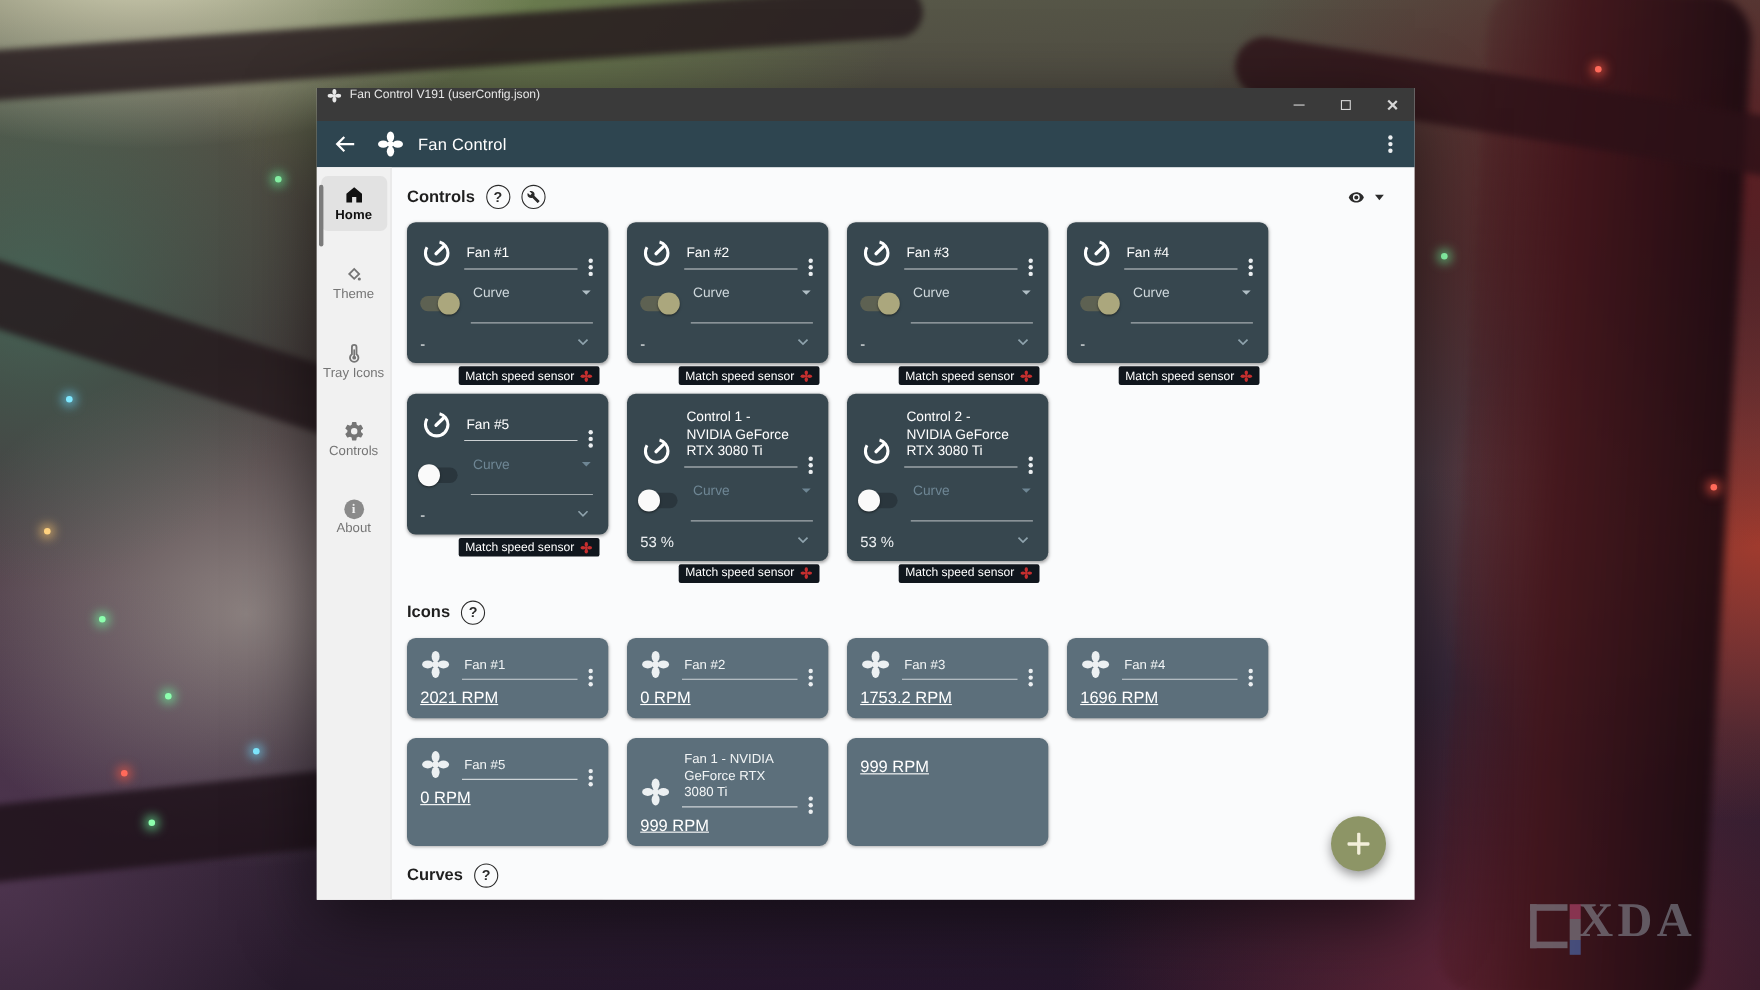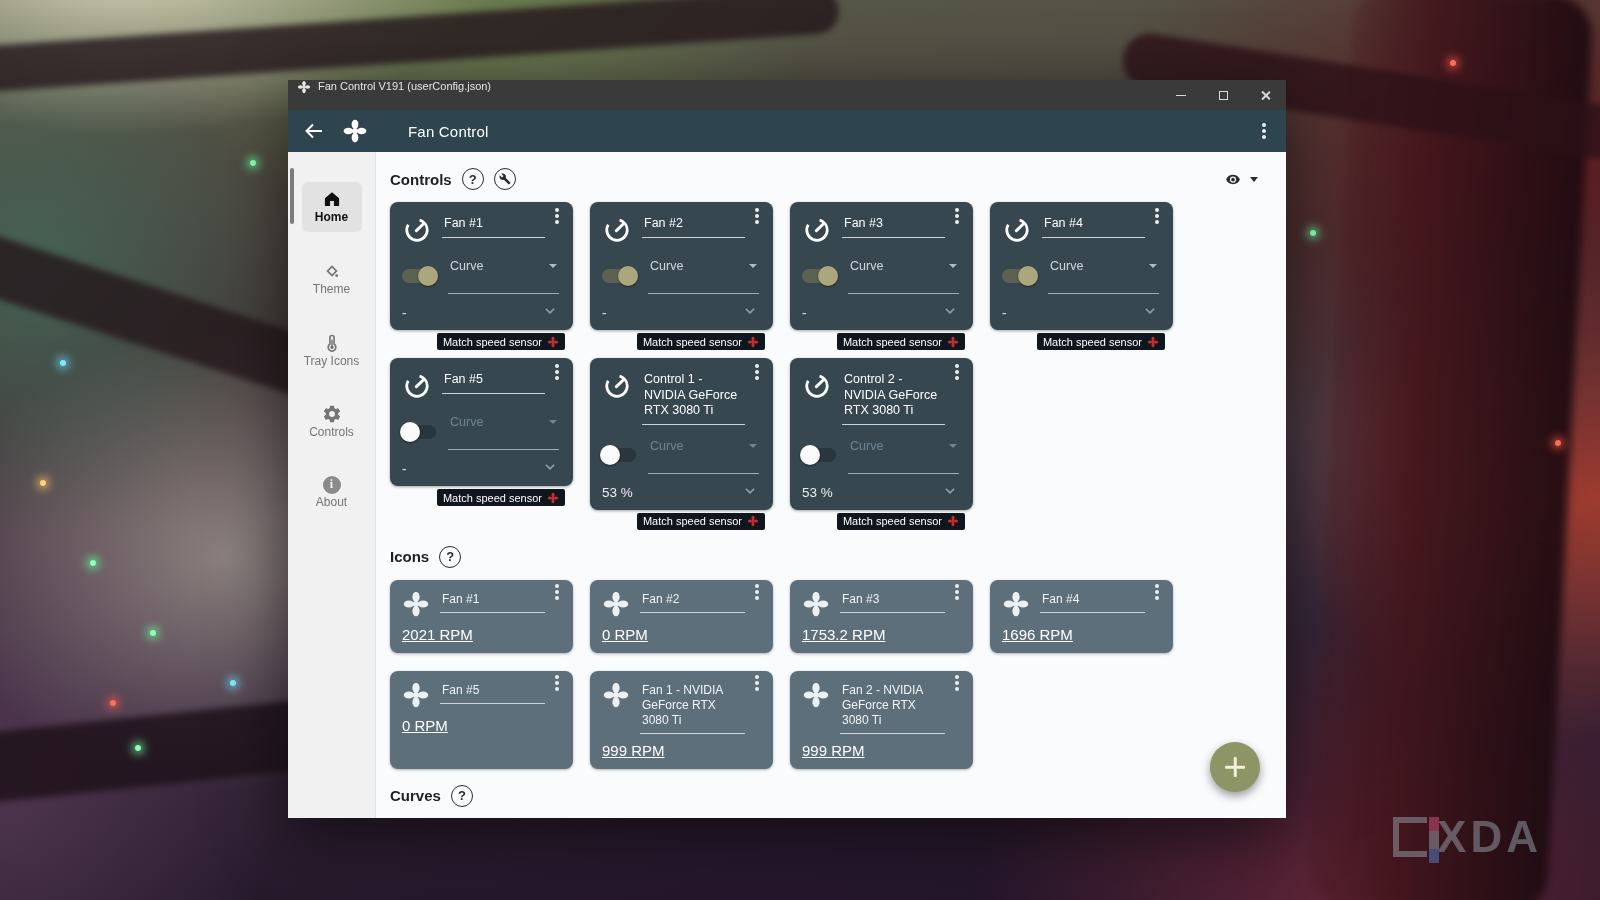--- a/index.html
+++ b/index.html
@@ -24,21 +24,21 @@
   .b2 { width:620px; height:60px; left:-120px;top:300px; transform:rotate(18deg); }
   .b3 { width:760px; height:70px; left:-80px; top:700px; transform:rotate(-6deg); background:rgba(30,18,26,.85); }
   .b4 { width:240px; height:920px; left:1330px; top:-10px; transform:rotate(3deg); background:linear-gradient(90deg,rgba(70,22,28,.25),rgba(64,20,26,.88) 35%,rgba(28,10,16,.92)); filter:blur(4px); }
   .b5 { width:520px; height:54px; left:1120px; top:70px; transform:rotate(9deg); background:rgba(44,16,22,.8); }
   .glow { position:absolute; width:6px; height:6px; border-radius:50%; }
   .g-green { background:#8dffae; box-shadow:0 0 10px 3px rgba(110,255,160,.8); }
   .g-red   { background:#ff6a5a; box-shadow:0 0 10px 3px rgba(255,90,70,.8); }
   .g-cyan  { background:#7fe8ff; box-shadow:0 0 10px 3px rgba(110,220,255,.8); }
   .g-amber { background:#ffd27f; box-shadow:0 0 10px 3px rgba(255,200,110,.8); }
 
-  .watermark { position:absolute; right:58px; bottom:38px; display:flex; align-items:center; gap:10px; opacity:.55; }
+  .watermark { position:absolute; right:58px; bottom:38px; display:flex; align-items:flex-end; gap:10px; opacity:.55;font-family:Liberation Serif, serif; }
   .wm-bracket { width:34px; height:40px; border:6px solid #8f96a0; border-right:none; position:relative; }
   .wm-bracket::after { content:""; position:absolute; right:-12px; top:-6px; width:10px; height:46px;
       background:linear-gradient(180deg,#c94f7c 0 30%, #8f96a0 30% 70%, #4f7cc9 70% 100%); }
   .wm-text { font-size:44px; font-weight:bold; color:#8f96a0; letter-spacing:4px; }
 
   
   .window { position:absolute; left:288px; top:80px; width:998px; height:738px;
     display:flex; flex-direction:column; box-shadow:0 18px 60px rgba(0,0,0,.55); background:#fafbfc; }
 
   .titlebar { height:30px; background:#3a3a3a; display:flex; padding-left:9px; flex:0 0 auto; }
@@ -48,29 +48,29 @@
   .tb-btn { width:42px; height:100%; display:flex; align-items:center; justify-content:center; color:#d8d8d8; }
   .ic-min { width:10px; border-bottom:1px solid #d8d8d8; }
   .ic-max { width:9px; height:9px; border:1px solid #d8d8d8; }
   .ic-close { position:relative; width:11px; height:11px; }
   .ic-close::before,.ic-close::after { content:""; position:absolute; left:5px; top:0; width:1.5px; height:11px; background:#d8d8d8; }
   .ic-close::before { transform:rotate(45deg); } .ic-close::after { transform:rotate(-45deg); }
 
   .appbar { height:42px; background:#2e4550; display:flex; align-items:center; padding:0 14px; flex:0 0 auto; }
   .ab-back { width:24px; height:24px; color:#fff; margin-right:16px; }
   .ab-fan { width:26px; height:26px; color:#fff; margin-right:12px; }
-  .ab-title { color:#fff; font-size:15px; letter-spacing:.2px;margin-left:28px; }
+  .ab-title { color:#fff; font-size:15px; letter-spacing:.2px; }
   .kebab { width:4px; height:4px; border-radius:50%; background:#eceff1;
            box-shadow:0 -6px 0 #eceff1, 0 6px 0 #eceff1; }
   .ab-kebab { margin-left:auto; margin-right:6px; }
 
   .winbody { flex:1; display:flex; min-height:0; position:relative; }
 
   
-  .sidebar { width:88px; background:#f1f1f1; flex:0 0 auto; padding-top:30px; position:relative;
+  .sidebar { width:68px; background:#f1f1f1; flex:0 0 auto; padding-top:8px; position:relative;
              display:flex; flex-direction:column; align-items:center; gap:22px; border-right:1px solid #e3e3e3; }
   .side-item { width:60px; display:flex; flex-direction:column; align-items:center; gap:2px;
                color:#757575; font-size:12px; padding:7px 2px; border-radius:6px; text-align:center; line-height:1.15; }
   .side-item svg { width:20px; height:20px; }
   .side-item.active { background:#e2e2e2; color:#111; font-weight:bold; }
   .active-bar { position:absolute; left:2px; top:16px; width:4px; height:56px; background:#7b7b7b; border-radius:2px; }
   .info-circle { width:18px; height:18px; border-radius:50%; background:#8a8a8a; color:#f1f1f1;
                  font-size:12px; font-weight:bold; display:flex; align-items:center; justify-content:center; font-family:"Liberation Serif",serif; }
 
   
@@ -85,21 +85,21 @@
   .eye-wrap { display:flex; align-items:center; gap:6px; margin-right:14px; color:#2b2b2b; }
   .eye-wrap svg { width:22px; height:15px; }
   .caret-down { width:0; height:0; border-left:4.5px solid transparent; border-right:4.5px solid transparent; border-top:5px solid #2b2b2b; }
 
   .grid4 { display:grid; grid-template-columns:repeat(4,183px); column-gap:17px; row-gap:8px; }
   .cell { display:flex; flex-direction:column; }
 
   
   .ccard { background:#37474f; border-radius:8px; padding:12px 14px 10px 12px; color:#eceff1;
            min-height:103px; display:flex; flex-direction:column; box-shadow:0 1px 3px rgba(0,0,0,.35); }
-  .crow1 { display:flex; align-items:flex-start; gap:10px; }
+  .crow1 { display:flex; align-items:flex-end; gap:10px; }
   .gauge { width:30px; height:30px; color:#fff; flex:0 0 auto; margin-top:1px; }
   .ctitle { flex:1; font-size:12.5px; color:#fff; border-bottom:1px solid rgba(255,255,255,.75);
             padding:2px 0 5px 2px; line-height:1.25; min-height:22px; }
   .crow2 { display:flex; align-items:center; gap:12px; margin-top:12px; }
   .toggle { width:34px; height:14px; border-radius:7px; position:relative; flex:0 0 auto; }
   .toggle.on  { background:#5d6152; }
   .toggle.on .knob { right:-2px; background:#aba77d; }
   .toggle.off { background:#2a363d; }
   .toggle.off .knob { left:-2px; background:#fafafa; }
   .knob { position:absolute; top:-3px; width:20px; height:20px; border-radius:50%; box-shadow:0 1px 2px rgba(0,0,0,.5); }
@@ -592,27 +592,20 @@
             <svg class="fanic" viewBox="0 0 24 24" fill="currentColor">
                 <use href="#svg-fan"></use>
               </svg>
             <div class="stitle">Fan 1 - NVIDIA GeForce RTX 3080 Ti</div>
             <span class="kebab"></span>
           </div>
           <div class="svalue">999 RPM</div>
         </div>
 
         <div class="scard">
-          <div class="crow1">
-            <svg class="fanic" viewBox="0 0 24 24" fill="currentColor">
-                <use href="#svg-fan"></use>
-              </svg>
-            <div class="stitle">Fan 2 - NVIDIA GeForce RTX 3080 Ti</div>
-            <span class="kebab"></span>
-          </div>
           <div class="svalue">999 RPM</div>
         </div>
       </div>
 
       <div class="sec-head section-gap">
         <span class="sec-title">Curves</span>
         <span class="circ-icon">?</span>
       </div>
 
       <div class="grid4">

